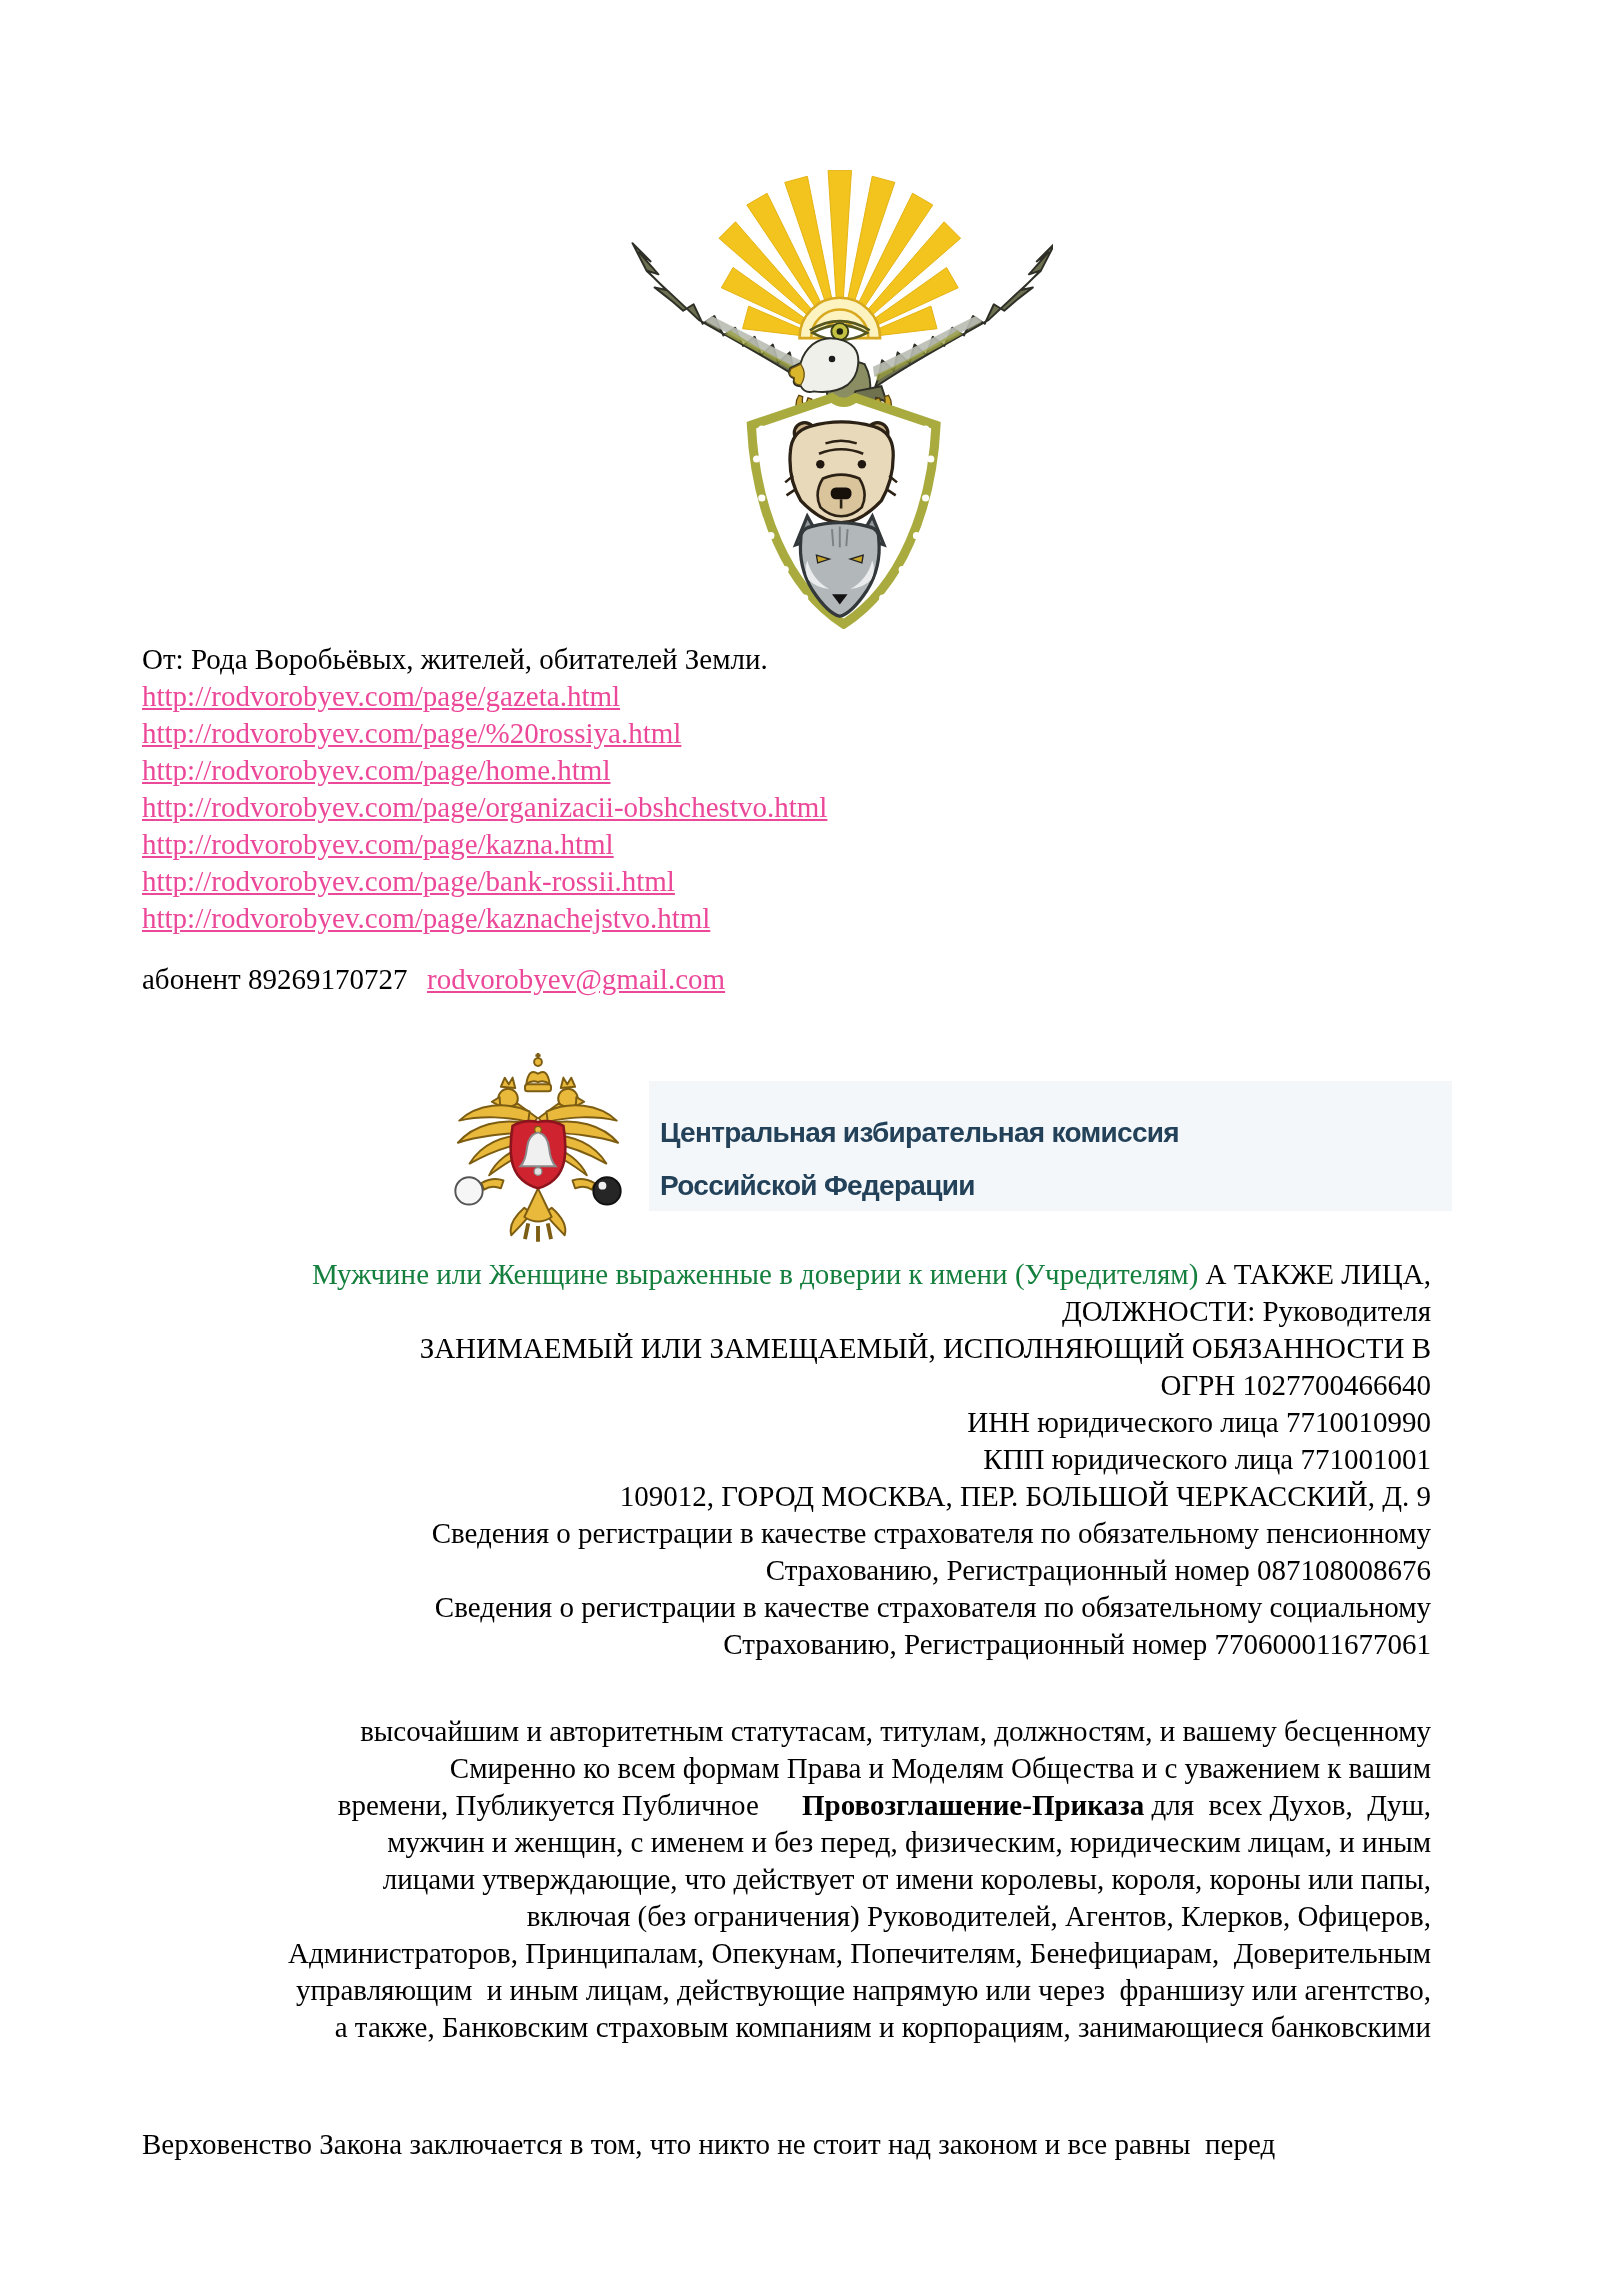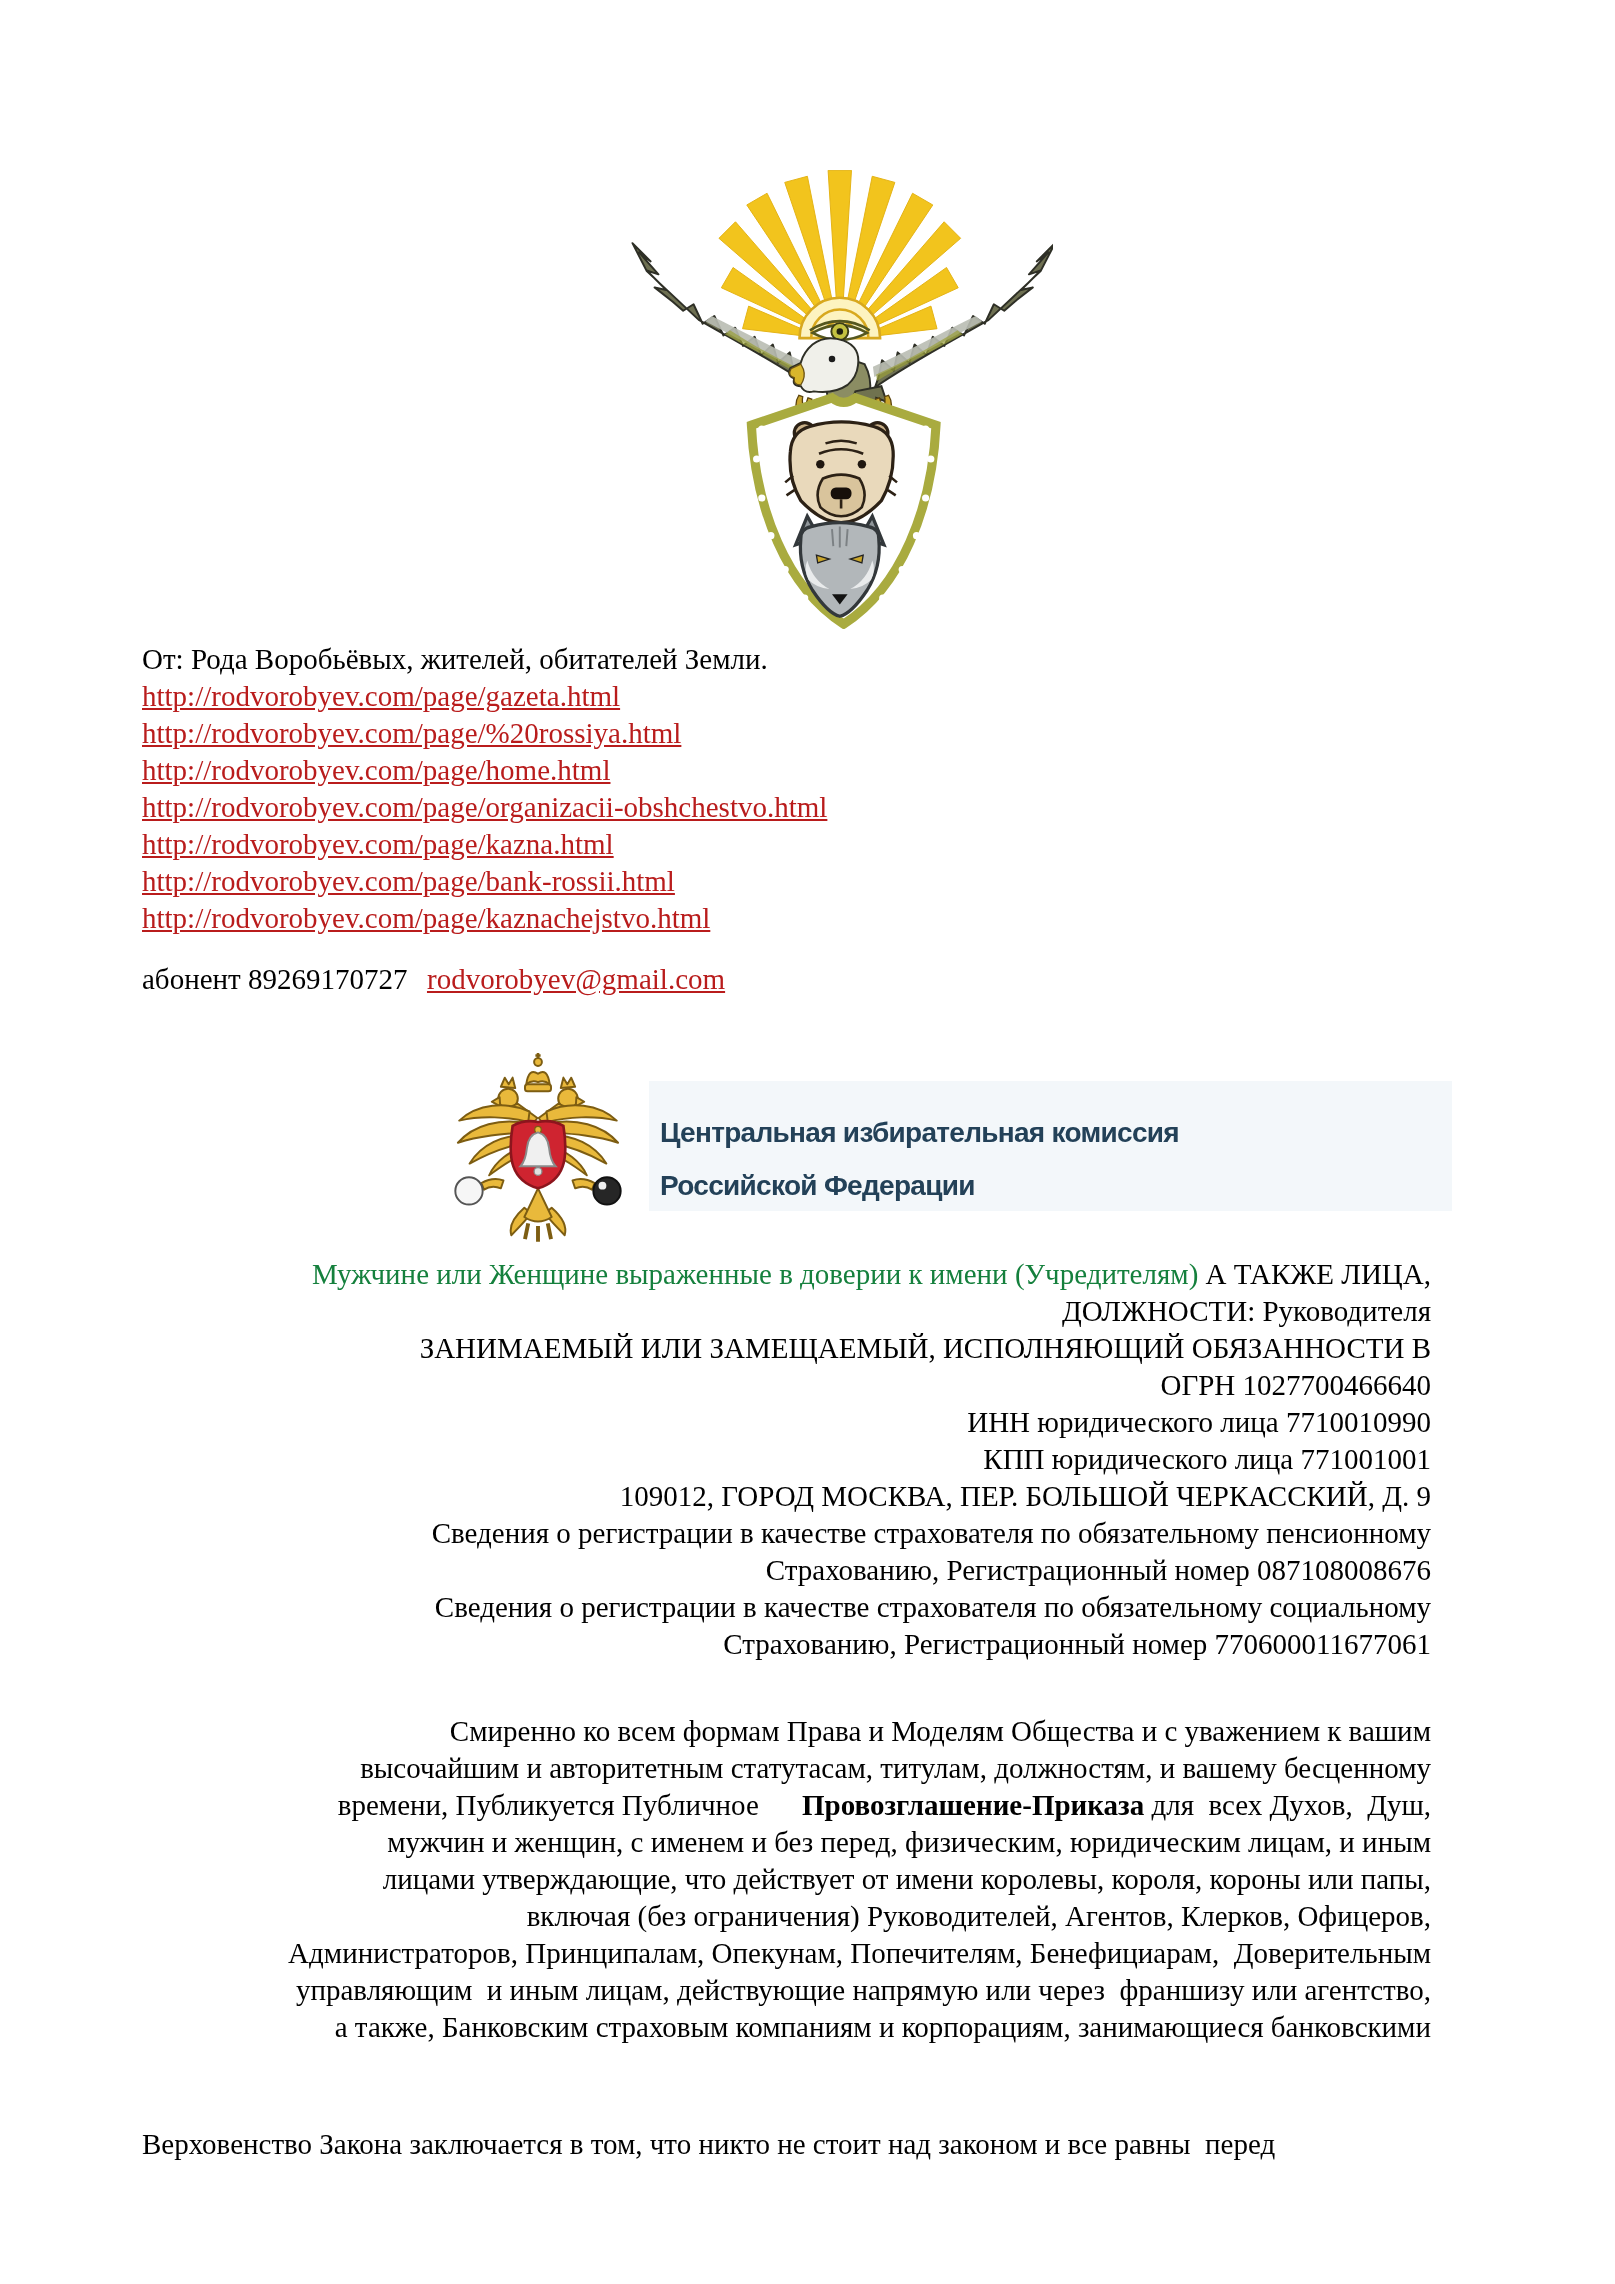--- a/index.html
+++ b/index.html
@@ -1,20 +1,20 @@
 <!DOCTYPE html>
 <html style="font-size:10.4px"><head>
 <meta charset="utf-8">
 <style>
   html,body{margin:0;padding:0;background:#ffffff;}
   #page{position:relative;width:1616px;height:2284px;background:#fff;overflow:hidden;
         font-family:"Liberation Serif","DejaVu Serif",serif;font-size:29px;line-height:37px;color:#000;padding-left:24px;}
   .abs{position:absolute;}
   .doc-line{white-space:pre-wrap;}
-  .links-block a, .email-link{color:#b91c1c;text-decoration:underline;cursor:pointer;}
+  .links-block a, .email-link{color:#ec4899;text-decoration:underline;cursor:pointer;}
   .right-block{text-align:right;}
   .red-span{color:#15803d;}
   .bold-span{font-weight:bold;margin-left:36px;}
   #cik-band{background:#f3f7fa;}
   #cik-title{font-family:"Liberation Sans","DejaVu Sans",sans-serif;font-weight:bold;
              font-size:28px;line-height:53px;color:#234158;white-space:nowrap;letter-spacing:-0.7px;}
   svg{display:block;}
 </style>
 </head>
 <body>
@@ -177,22 +177,22 @@
     <div class="doc-line">ИНН юридического лица 7710010990</div>
     <div class="doc-line">КПП юридического лица 771001001</div>
     <div class="doc-line">109012, ГОРОД МОСКВА, ПЕР. БОЛЬШОЙ ЧЕРКАССКИЙ, Д. 9</div>
     <div class="doc-line">Сведения о регистрации в качестве страхователя по обязательному пенсионному</div>
     <div class="doc-line">Страхованию, Регистрационный номер 087108008676</div>
     <div class="doc-line">Сведения о регистрации в качестве страхователя по обязательному социальному</div>
     <div class="doc-line">Страхованию, Регистрационный номер 770600011677061</div>
   </div>
 
   <div class="abs right-block" style="left:142px;top:1713px;width:1289px;">
+    <div class="doc-line">высочайшим и авторитетным статутасам, титулам, должностям, и вашему бесценному</div>
     <div class="doc-line">Смиренно ко всем формам Права и Моделям Общества и с уважением к вашим</div>
-    <div class="doc-line">высочайшим и авторитетным статутасам, титулам, должностям, и вашему бесценному</div>
     <div class="doc-line"><span>времени, Публикуется Публичное </span><span class="bold-span">Провозглашение-Приказа</span><span> для  всех Духов,  Душ,</span></div>
     <div class="doc-line">мужчин и женщин, с именем и без перед, физическим, юридическим лицам, и иным</div>
     <div class="doc-line">лицами утверждающие, что действует от имени королевы, короля, короны или папы,</div>
     <div class="doc-line">включая (без ограничения) Руководителей, Агентов, Клерков, Офицеров,</div>
     <div class="doc-line">Администраторов, Принципалам, Опекунам, Попечителям, Бенефициарам,  Доверительным</div>
     <div class="doc-line">управляющим  и иным лицам, действующие напрямую или через  франшизу или агентство,</div>
     <div class="doc-line">а также, Банковским страховым компаниям и корпорациям, занимающиеся банковскими</div>
   </div>
 
   <div class="abs" style="left:142px;top:2126px;width:1289px;">

